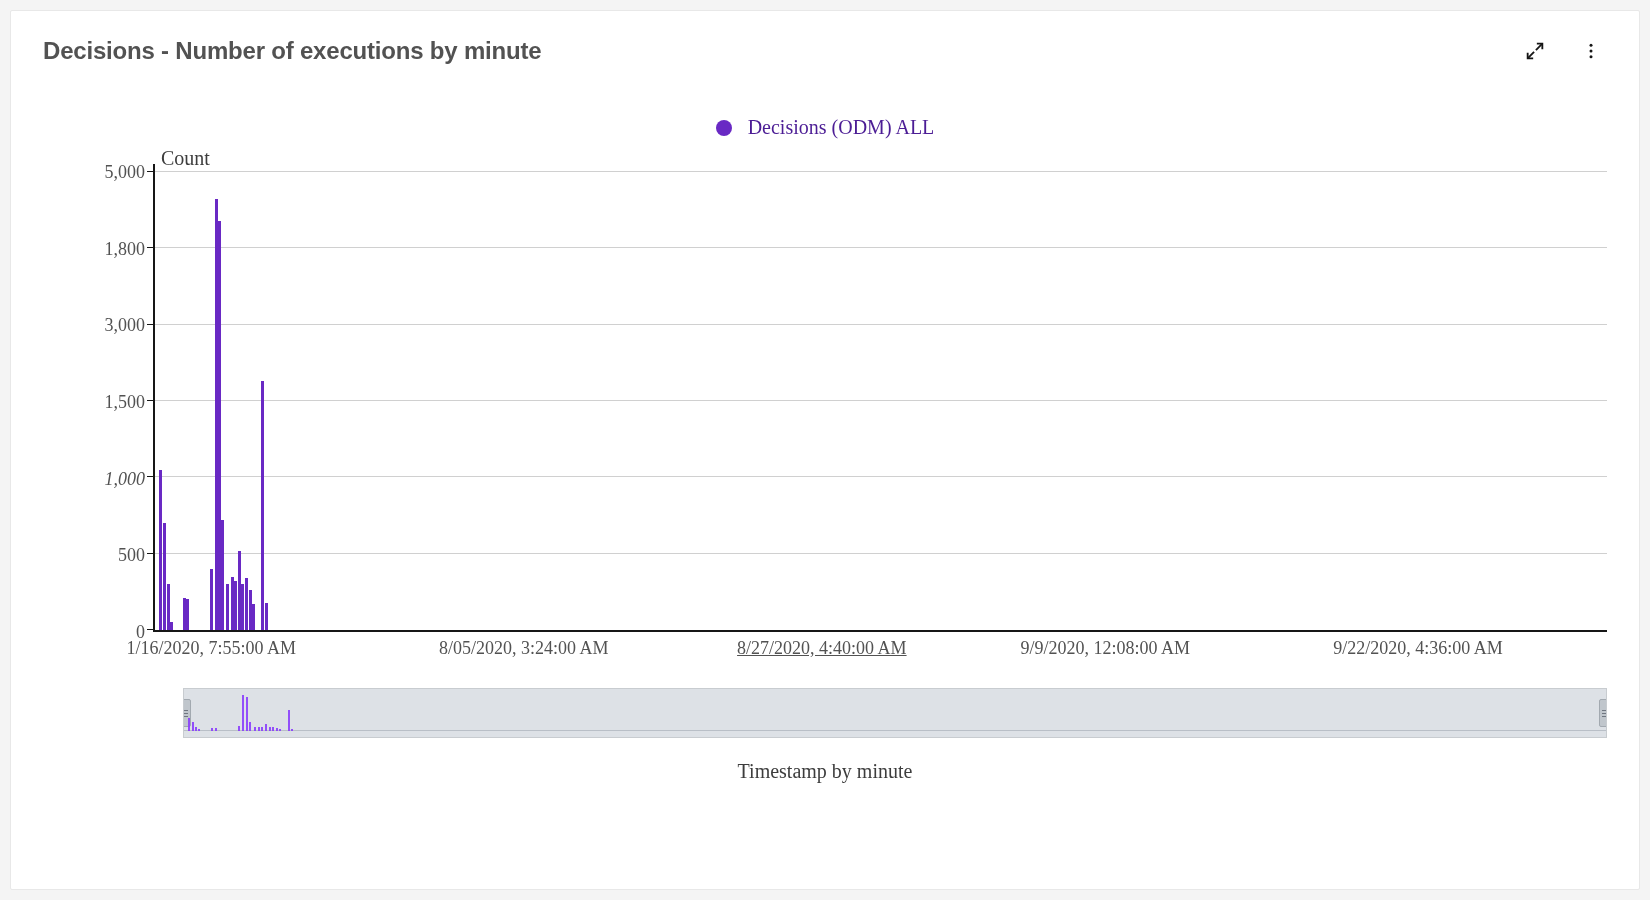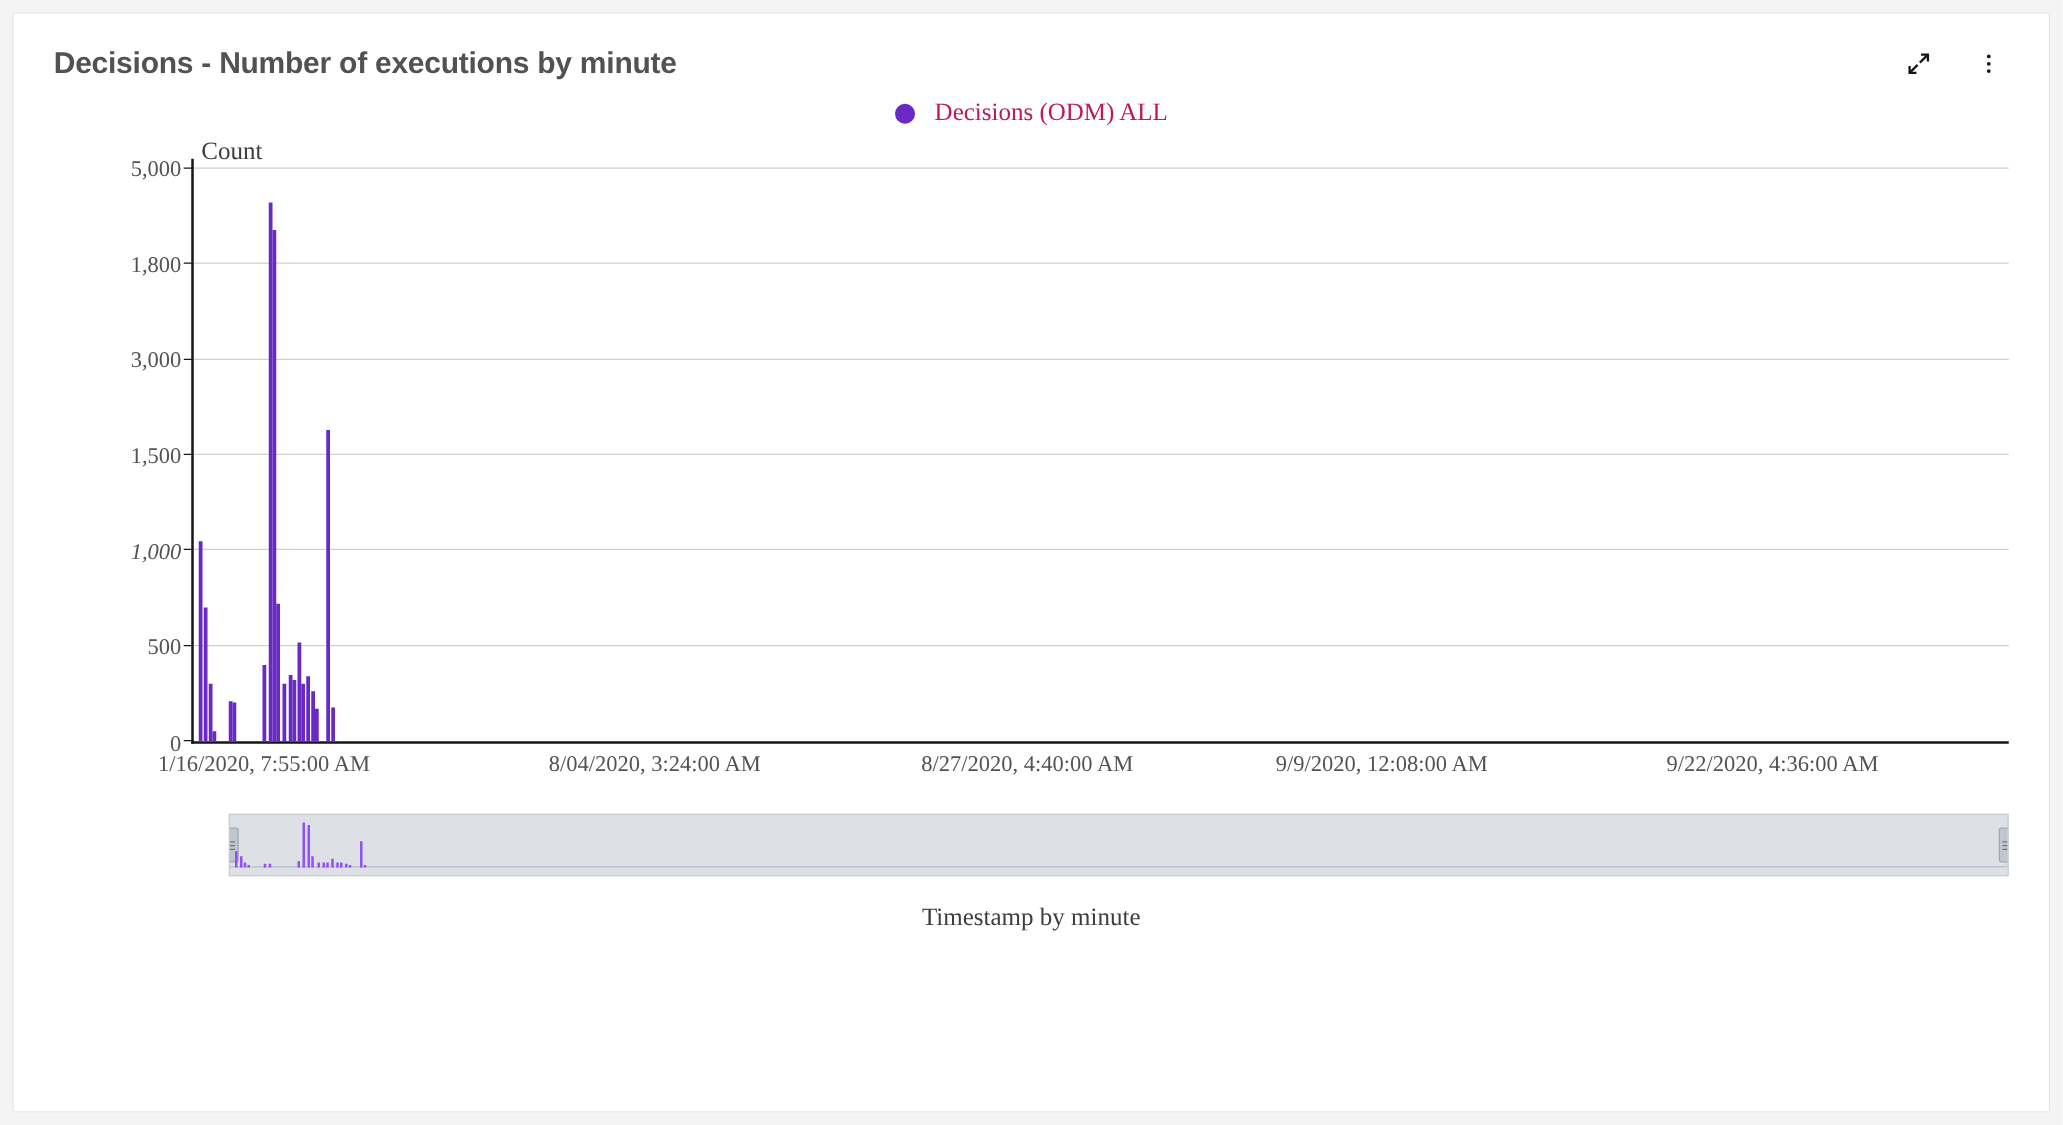--- a/index.html
+++ b/index.html
@@ -46,21 +46,22 @@
     border-radius: 4px;
   }
 
   .legend {
     display: flex;
     align-items: center;
     justify-content: center;
     gap: 16px;
     margin-bottom: 8px;
     font-size: 20px;
-    color: #be185d;
+    color: #4c1d95;
+    margin-top: 37px;
   }
   .legend-dot {
     width: 16px; height: 16px; border-radius: 50%;
   }
 
   .chart-wrap {
     flex: 1;
     display: flex;
     flex-direction: column;
   }
@@ -253,22 +254,22 @@
           <div class="bar" style="left: 6.2%; height: 11.3333%; background: rgb(105, 41, 196);"></div>
           <div class="bar" style="left: 6.45%; height: 8.66667%; background: rgb(105, 41, 196);"></div>
           <div class="bar" style="left: 6.65%; height: 5.66667%; background: rgb(105, 41, 196);"></div>
           <div class="bar" style="left: 7.3%; height: 54.3333%; background: rgb(105, 41, 196);"></div>
           <div class="bar" style="left: 7.55%; height: 6%; background: rgb(105, 41, 196);"></div>
         </div>
     </div>
 
     <div class="x-axis" id="x-axis">
         <div class="x-tick" style="left: calc(4% + 105.6px);">1/16/2020, 7:55:00 AM</div>
-        <div class="x-tick" style="left: calc(25.5% + 81.95px);">8/04/2020, 3:24:00 AM</div>
-        <div class="x-tick" style="left: calc(46% + 59.4px);">8/27/2020, 4:40:00 AM</div>
+        <div class="x-tick" style="left: calc(25.5% + 81.95px);">8/05/2020, 3:24:00 AM</div>
+        <div class="x-tick" style="left: calc(46% + 59.4px); text-decoration: underline;">8/27/2020, 4:40:00 AM</div>
         <div class="x-tick" style="left: calc(65.5% + 37.95px);">9/9/2020, 12:08:00 AM</div>
         <div class="x-tick" style="left: calc(87% + 14.3px);">9/22/2020, 4:36:00 AM</div>
       </div>
 
     <div class="range-slider" id="range-slider">
       <div class="spark-baseline"></div>
       <div class="range-handle left">
           <span></span>
           <span></span>
           <span></span>

